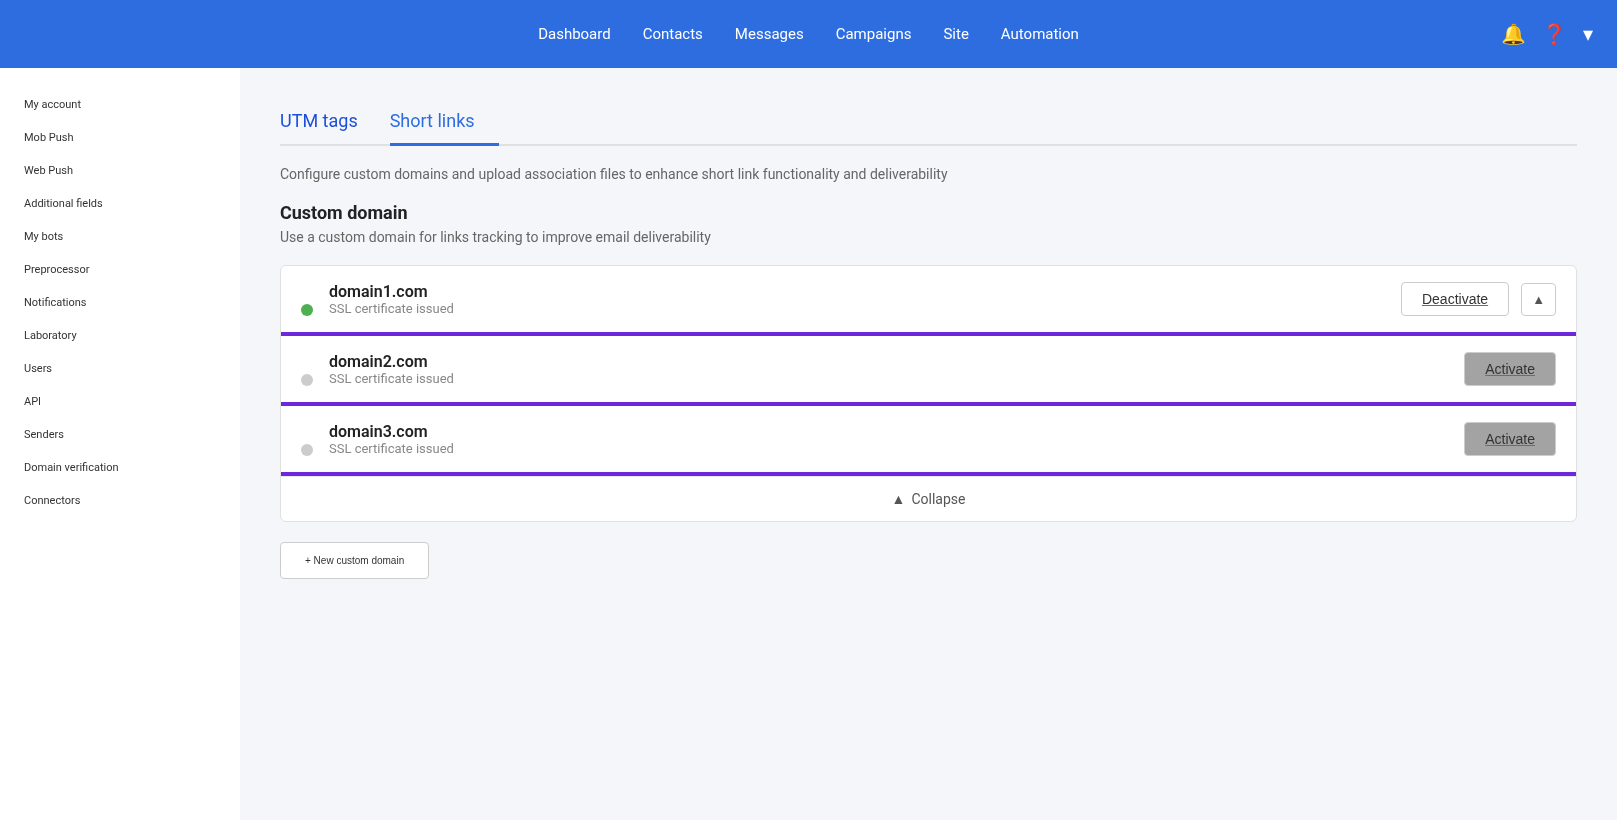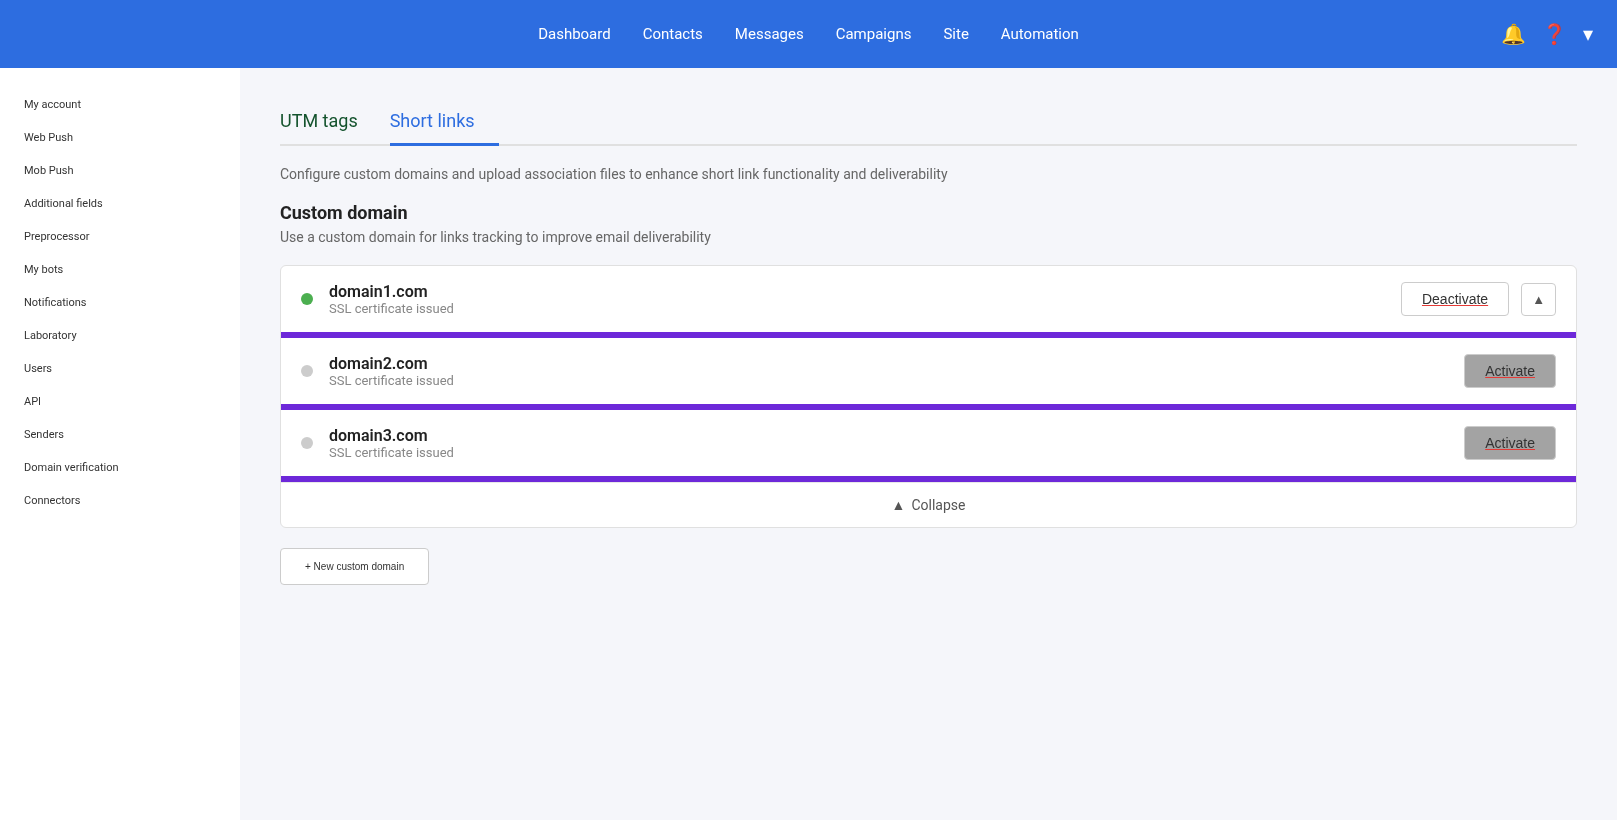--- a/index.html
+++ b/index.html
@@ -74,21 +74,21 @@
     .tabs {
       display: flex;
       gap: 0;
       border-bottom: 2px solid #e0e0e0;
       margin-bottom: 20px;
     }
     .tab {
       padding: 10px 24px 12px 0;
       font-size: 18px;
       cursor: pointer;
-      color: #14532d;
+      color: #1d4ed8;
       border-bottom: 3px solid transparent;
       margin-bottom: -2px;
     }
     .tab.active {
       color: #2d6de0;
       border-bottom: 3px solid #2d6de0;
     }
     .tab:first-child {
       margin-right: 8px;
     }
@@ -116,23 +116,23 @@
     
     .domain-card {
       background: #fff;
       border: 1px solid #e0e0e0;
       border-radius: 6px;
       margin-bottom: 20px;
       overflow: hidden;
     }
     .domain-row {
       display: flex;
-      align-items: center;
+      align-items: flex-end;
       padding: 16px 20px;
-      border-bottom: 6px solid #6d28d9;
+      border-bottom: 4px solid #6d28d9;
     }
     .domain-row:last-of-type {
       border-bottom: none;
     }
     .domain-indicator {
       width: 12px;
       height: 12px;
       border-radius: 50%;
       margin-right: 16px;
       flex-shrink: 0;
@@ -238,25 +238,25 @@
     <span class="topnav-icon">🔔</span>
     <span class="topnav-icon">❓</span>
     <span class="topnav-icon">▾</span>
   </div>
 </nav>
 
 <div class="layout">
 
   <aside class="sidebar">
     <div class="sidebar-item">My account</div>
+    <div class="sidebar-item">Mob Push</div>
     <div class="sidebar-item">Web Push</div>
-    <div class="sidebar-item">Mob Push</div>
     <div class="sidebar-item">Additional fields</div>
+    <div class="sidebar-item">My bots</div>
     <div class="sidebar-item">Preprocessor</div>
-    <div class="sidebar-item">My bots</div>
     <div class="sidebar-item">Notifications</div>
     <div class="sidebar-item">Laboratory</div>
     <div class="sidebar-item">Users</div>
     <div class="sidebar-item">API</div>
     <div class="sidebar-item">Senders</div>
     <div class="sidebar-item">Domain verification</div>
     <div class="sidebar-item">Connectors</div>
   </aside>
 
   <main class="main">

